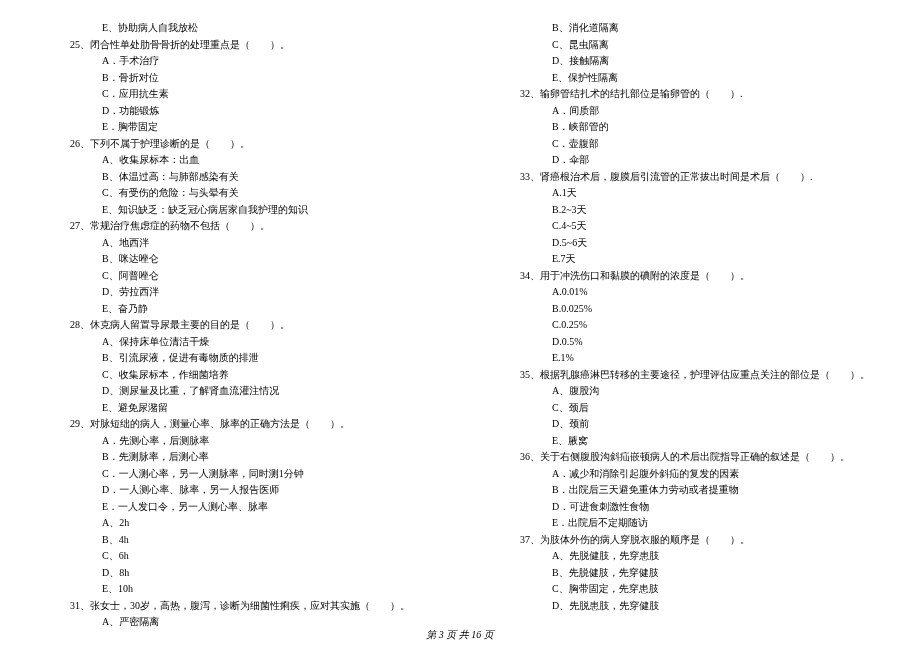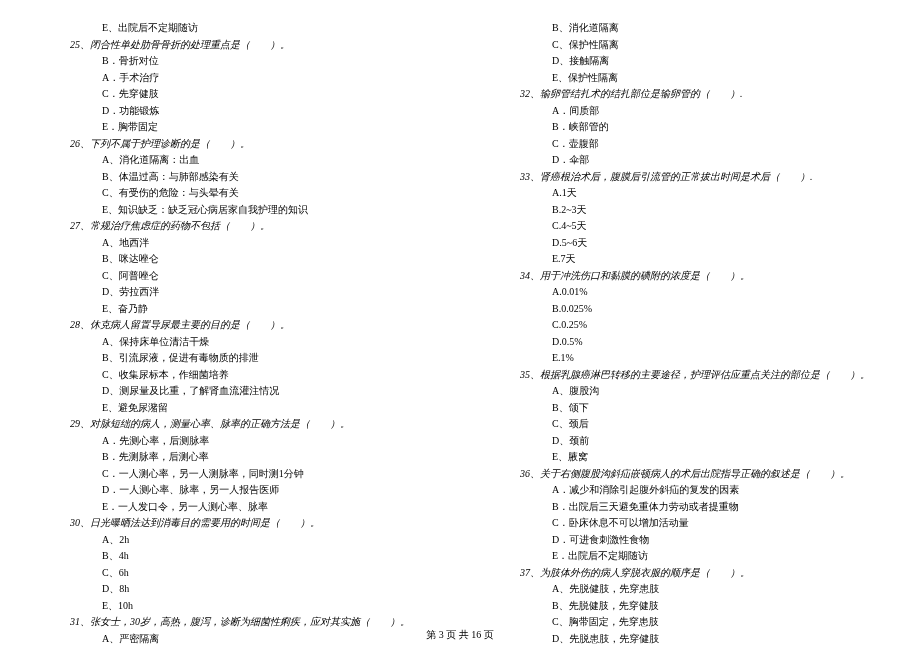--- a/index.html
+++ b/index.html
@@ -26,45 +26,45 @@
       line-height: 1.65;
     }
     .line {
       white-space: nowrap;
     }
     .indent2 {
       padding-left: 32px;
     }
     .q-line {
       padding-left: 0;
-      font-style: italic;
     }
     .footer {
       position: absolute;
       bottom: 8px;
       width: 100%;
       left: 0;
       text-align: center;
       font-size: 10px;
+      font-style: italic;
     }
   </style>
 </head>
 <body>
 
 <div class="columns">
   <div class="col" id="col-left">
-      <div class="line indent2">E、出院后不定期随访</div>
+      <div class="line indent2">E、协助病人自我放松</div>
       <div class="line q-line">25、闭合性单处肋骨骨折的处理重点是（　　）。</div>
+      <div class="line indent2">A．手术治疗</div>
       <div class="line indent2">B．骨折对位</div>
-      <div class="line indent2">A．手术治疗</div>
-      <div class="line indent2">C．先穿健肢</div>
+      <div class="line indent2">C．应用抗生素</div>
       <div class="line indent2">D．功能锻炼</div>
       <div class="line indent2">E．胸带固定</div>
       <div class="line q-line">26、下列不属于护理诊断的是（　　）。</div>
-      <div class="line indent2">A、消化道隔离：出血</div>
+      <div class="line indent2">A、收集尿标本：出血</div>
       <div class="line indent2">B、体温过高：与肺部感染有关</div>
       <div class="line indent2">C、有受伤的危险：与头晕有关</div>
       <div class="line indent2">E、知识缺乏：缺乏冠心病居家自我护理的知识</div>
       <div class="line q-line">27、常规治疗焦虑症的药物不包括（　　）。</div>
       <div class="line indent2">A、地西泮</div>
       <div class="line indent2">B、咪达唑仑</div>
       <div class="line indent2">C、阿普唑仑</div>
       <div class="line indent2">D、劳拉西泮</div>
       <div class="line indent2">E、奋乃静</div>
       <div class="line q-line">28、休克病人留置导尿最主要的目的是（　　）。</div>
@@ -72,32 +72,31 @@
       <div class="line indent2">B、引流尿液，促进有毒物质的排泄</div>
       <div class="line indent2">C、收集尿标本，作细菌培养</div>
       <div class="line indent2">D、测尿量及比重，了解肾血流灌注情况</div>
       <div class="line indent2">E、避免尿潴留</div>
       <div class="line q-line">29、对脉短绌的病人，测量心率、脉率的正确方法是（　　）。</div>
       <div class="line indent2">A．先测心率，后测脉率</div>
       <div class="line indent2">B．先测脉率，后测心率</div>
       <div class="line indent2">C．一人测心率，另一人测脉率，同时测1分钟</div>
       <div class="line indent2">D．一人测心率、脉率，另一人报告医师</div>
       <div class="line indent2">E．一人发口令，另一人测心率、脉率</div>
-      <div class="line q-line">30、日光曝晒法达到消毒目的需要用的时间是（　　）。</div>
       <div class="line indent2">A、2h</div>
       <div class="line indent2">B、4h</div>
       <div class="line indent2">C、6h</div>
       <div class="line indent2">D、8h</div>
       <div class="line indent2">E、10h</div>
       <div class="line q-line">31、张女士，30岁，高热，腹泻，诊断为细菌性痢疾，应对其实施（　　）。</div>
       <div class="line indent2">A、严密隔离</div>
     </div>
   <div class="col" id="col-right">
       <div class="line indent2">B、消化道隔离</div>
-      <div class="line indent2">C、保护性隔离</div>
+      <div class="line indent2">C、昆虫隔离</div>
       <div class="line indent2">D、接触隔离</div>
       <div class="line indent2">E、保护性隔离</div>
       <div class="line q-line">32、输卵管结扎术的结扎部位是输卵管的（　　）.</div>
       <div class="line indent2">A．间质部</div>
       <div class="line indent2">B．峡部管的</div>
       <div class="line indent2">C．壶腹部</div>
       <div class="line indent2">D．伞部</div>
       <div class="line q-line">33、肾癌根治术后，腹膜后引流管的正常拔出时间是术后（　　）.</div>
       <div class="line indent2">A.1天</div>
       <div class="line indent2">B.2~3天</div>
@@ -105,28 +104,26 @@
       <div class="line indent2">D.5~6天</div>
       <div class="line indent2">E.7天</div>
       <div class="line q-line">34、用于冲洗伤口和黏膜的碘附的浓度是（　　）。</div>
       <div class="line indent2">A.0.01%</div>
       <div class="line indent2">B.0.025%</div>
       <div class="line indent2">C.0.25%</div>
       <div class="line indent2">D.0.5%</div>
       <div class="line indent2">E.1%</div>
       <div class="line q-line">35、根据乳腺癌淋巴转移的主要途径，护理评估应重点关注的部位是（　　）。</div>
       <div class="line indent2">A、腹股沟</div>
-      <div class="line indent2">B、颌下</div>
       <div class="line indent2">C、颈后</div>
       <div class="line indent2">D、颈前</div>
       <div class="line indent2">E、腋窝</div>
       <div class="line q-line">36、关于右侧腹股沟斜疝嵌顿病人的术后出院指导正确的叙述是（　　）。</div>
       <div class="line indent2">A．减少和消除引起腹外斜疝的复发的因素</div>
       <div class="line indent2">B．出院后三天避免重体力劳动或者提重物</div>
-      <div class="line indent2">C．卧床休息不可以增加活动量</div>
       <div class="line indent2">D．可进食刺激性食物</div>
       <div class="line indent2">E．出院后不定期随访</div>
       <div class="line q-line">37、为肢体外伤的病人穿脱衣服的顺序是（　　）。</div>
       <div class="line indent2">A、先脱健肢，先穿患肢</div>
       <div class="line indent2">B、先脱健肢，先穿健肢</div>
       <div class="line indent2">C、胸带固定，先穿患肢</div>
       <div class="line indent2">D、先脱患肢，先穿健肢</div>
     </div>
 </div>
 

